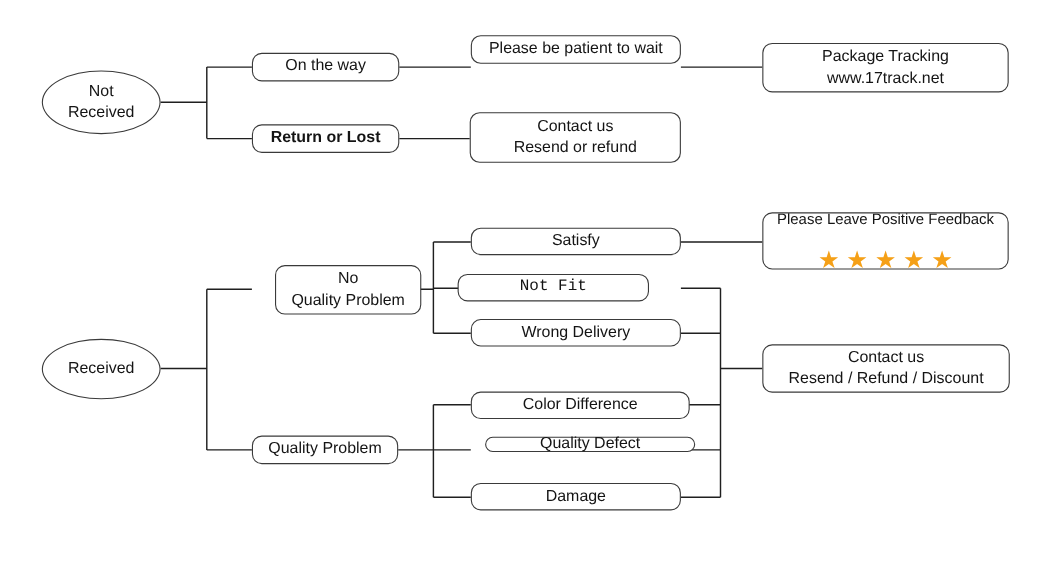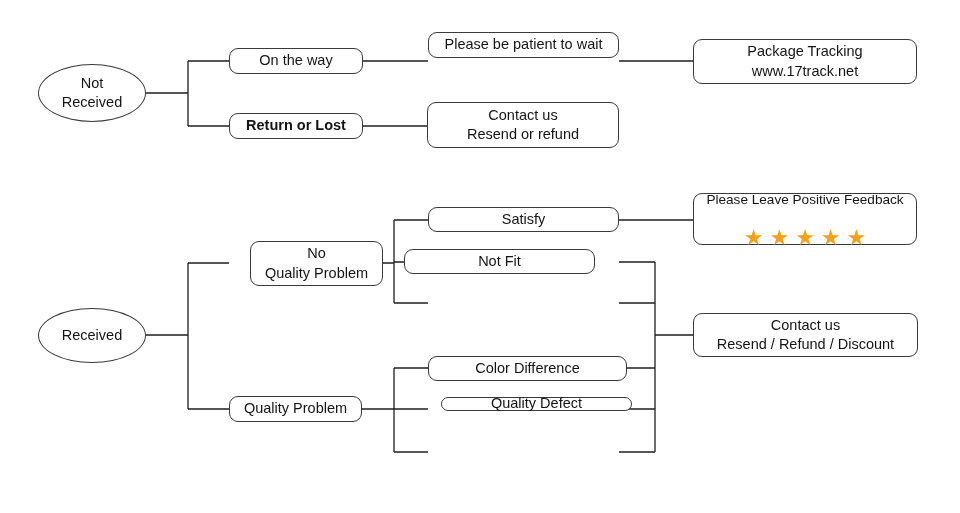--- a/index.html
+++ b/index.html
@@ -101,33 +101,39 @@
   </div>
 
   <div class="node box" style="left:229px; top:396px; width:133px; height:26px;">
     <span class="node-label">Quality Problem</span>
   </div>
 
   <div class="node box" style="left:428px; top:207px; width:191px; height:25px;">
     <span class="node-label">Satisfy</span>
   </div>
 
-  <div class="node box" style="left:404px; top:249px; width:191px; height:25px;">
+  <div class="node box" style="left:416px; top:249px; width:174px; height:25px;font-family:Liberation Mono, monospace;">
     <span class="node-label">Not Fit</span>
   </div>
 
+  <div class="node box" style="left:428px; top:290px; width:191px; height:25px;">
+    <span class="node-label">Wrong Delivery</span>
+  </div>
 
   <div class="node box" style="left:428px; top:356px; width:199px; height:25px;">
     <span class="node-label">Color Difference</span>
   </div>
 
   <div class="node box" style="left:441px; top:397px; width:191px; height:14px;">
     <span class="node-label">Quality Defect</span>
   </div>
 
+  <div class="node box" style="left:428px; top:439px; width:191px; height:25px;">
+    <span class="node-label">Damage</span>
+  </div>
 
   <div class="node box feedback" style="left:693px; top:193px; width:224px; height:52px;">
     <span class="feedback-title">Please Leave Positive Feedback</span>
     <span class="stars">★★★★★</span>
   </div>
 
   <div class="node box" style="left:693px; top:313px; width:225px; height:44px;">
     <span class="node-label">Contact us
 Resend / Refund / Discount</span>
   </div>

